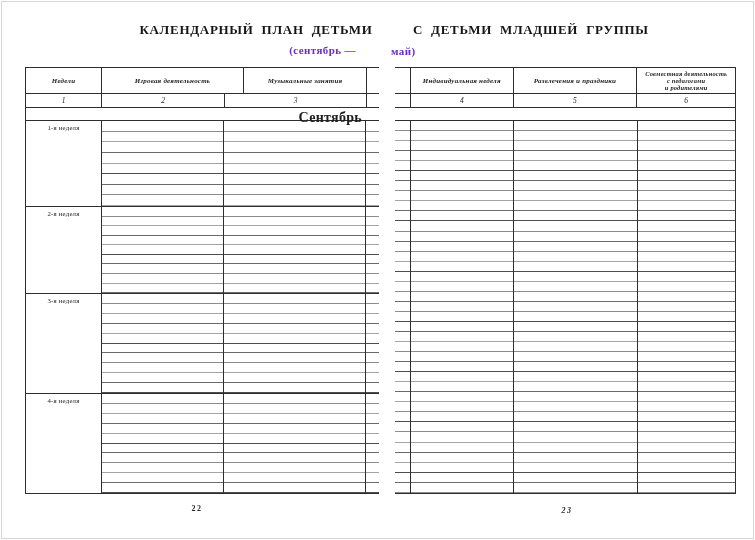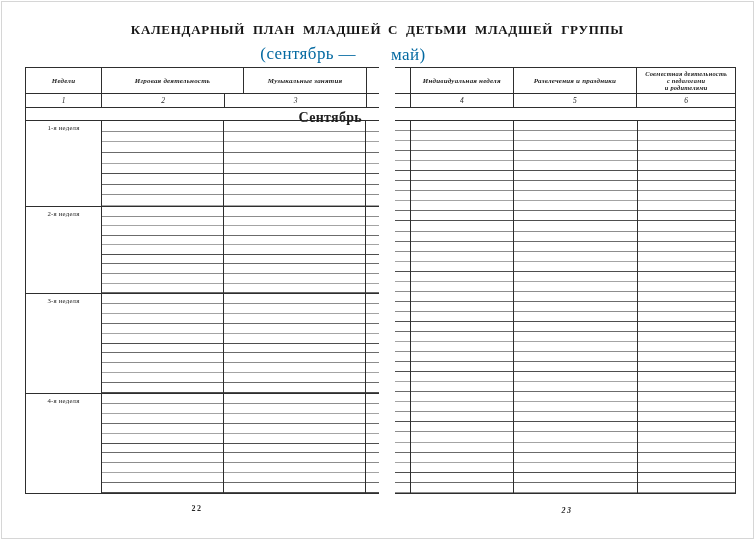--- a/index.html
+++ b/index.html
@@ -15,24 +15,24 @@
     position:absolute; inset:1px;
     border:1px solid #d6d6d6;
     pointer-events:none;
   }
   
   .title {
     position:absolute; font-weight:700; font-size:13px;
     letter-spacing:0.7px; word-spacing:4px; white-space:nowrap; color:#161616;
   }
   .title-left  { left:100px; top:22px; width:312px; text-align:center; }
-  .title-right { left:388px; top:22px; }
+  .title-right { left:413px; top:22px; }
   .subtitle {
-    position:absolute; font-weight:400; font-size:17px;
-    letter-spacing:0.4px; white-space:nowrap; color:#0369a1;
+    position:absolute; font-weight:700; font-size:11px;
+    letter-spacing:0.4px; white-space:nowrap; color:#6d28d9;
   }
   .subtitle-left  { left:200px; top:44px; width:156px; text-align:right; }
   .subtitle-right { left:391px; top:45px; }
   
   .tbl { position:absolute; top:67px; border-top:1px solid #2e2e2e; }
   .tbl-left  { left:25px;  width:354px; border-left:1px solid #2e2e2e; }
   .tbl-right { left:395px; width:341px; border-right:1px solid #2e2e2e; }
   .hrow, .nrow { display:flex; border-bottom:1px solid #2e2e2e; }
   .hrow { height:26px; }
   .nrow { height:14px; }
@@ -76,21 +76,21 @@
     width:90px; text-align:center; color:#2a2a2a;
   }
   .pn-left  { left:152px; top:504px; }
   .pn-right { left:522px; top:506px;font-style:italic; }
 </style>
 </head>
 <body>
 
 <div class="frame"></div>
 
-<div class="title title-left">КАЛЕНДАРНЫЙ  ПЛАН  МЛАДШЕЙ</div>
+<div class="title title-left">КАЛЕНДАРНЫЙ  ПЛАН  ДЕТЬМИ</div>
 <div class="subtitle subtitle-left">(сентябрь —</div>
 
 <div class="tbl tbl-left">
   <div class="hrow">
     <div class="cell c1 hc">Недели</div>
     <div class="cell c3 hc">Игровая деятельность</div>
     <div class="cell c2 hc">Музыкальные занятия</div>
     <div class="bleed"></div>
   </div>
   <div class="nrow">

